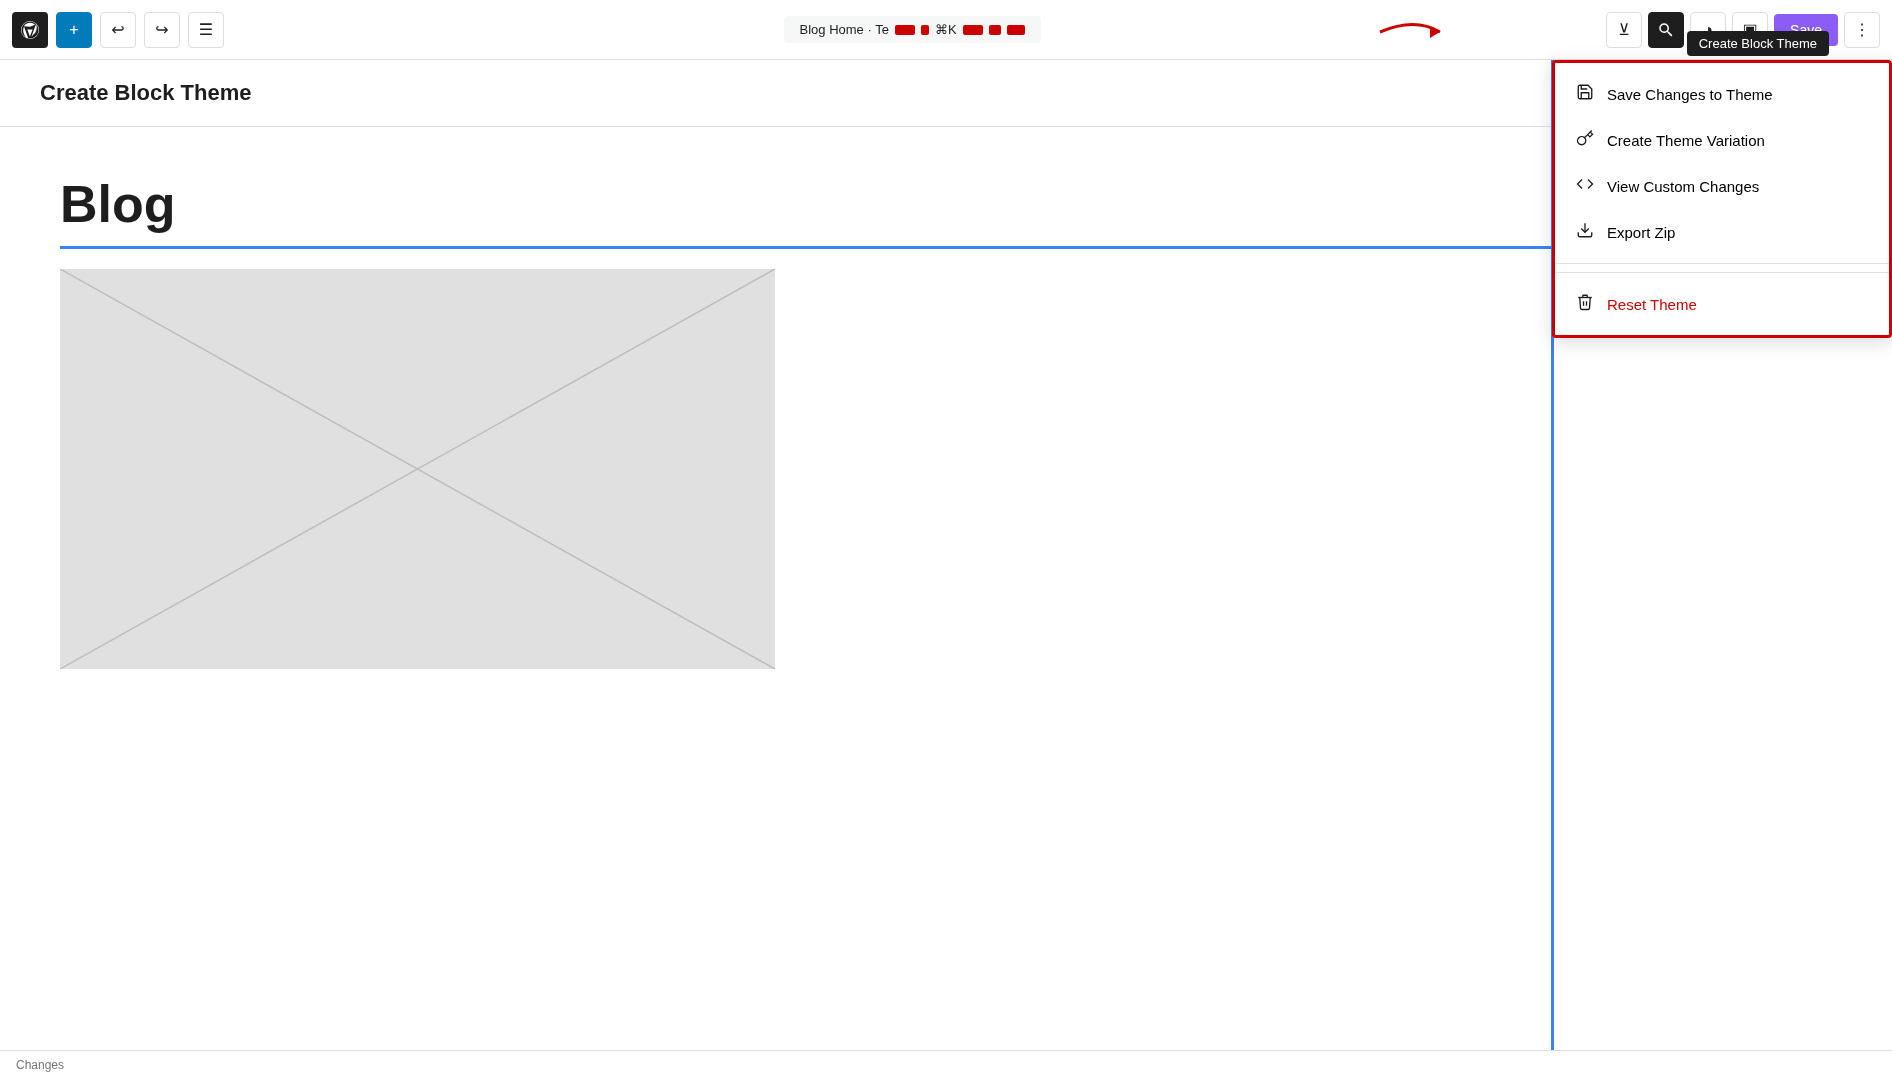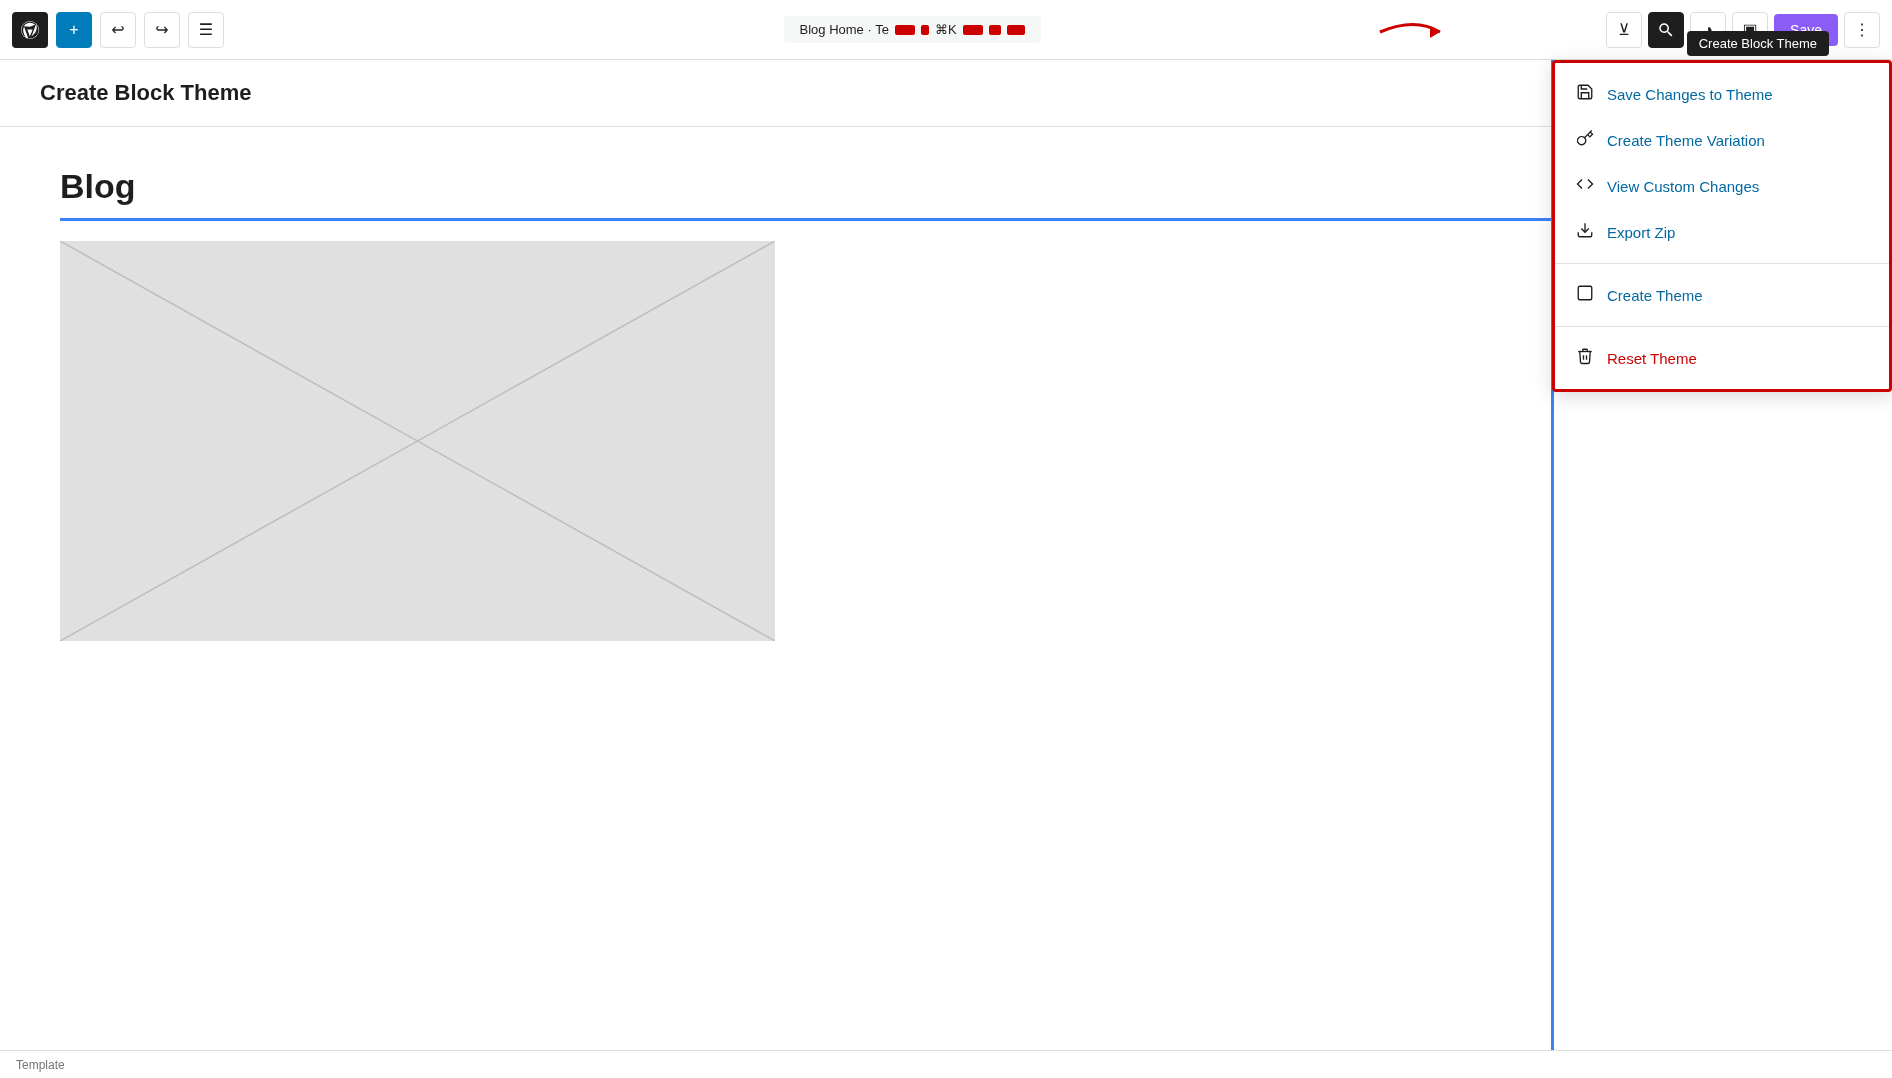--- a/index.html
+++ b/index.html
@@ -117,24 +117,25 @@
     }
     .sample-page-link {
       font-size: 15px;
       color: #1e1e1e;
       text-decoration: none;
     }
     .blog-content {
       padding: 40px 60px;
     }
     .blog-heading {
-      font-size: 34px;
+      font-size: 52px;
       font-weight: 700;
       color: #1e1e1e;
       margin-bottom: 0;
+      margin-top: 7px;
     }
     .blue-line {
       width: 100%;
       height: 3px;
       background: #3b82f6;
       margin: 12px 0;
     }
     .placeholder-image {
       width: 715px;
       height: 400px;
@@ -172,21 +173,21 @@
       font-size: 13px;
       white-space: nowrap;
     }
     .menu-item {
       display: flex;
       align-items: center;
       gap: 12px;
       padding: 12px 20px;
       cursor: pointer;
       font-size: 15px;
-      color: #0369a1;
+      color: #000000;
       transition: background 0.1s;
     }
     .menu-icon {
       font-size: 16px;
       width: 20px;
       text-align: center;
       flex-shrink: 0;
     }
     .menu-divider {
       height: 1px;
@@ -322,28 +323,20 @@
           <polyline points="7 10 12 15 17 10"></polyline>
           <line x1="12" y1="15" x2="12" y2="3"></line>
         </svg>
       </span>
       <span>Export Zip</span>
     </div>
 
     <div class="menu-divider"></div>
 
 
-    <div class="menu-item">
-      <span class="menu-icon">
-        <svg width="18" height="18" viewBox="0 0 24 24" fill="none" stroke="#1e1e1e" stroke-width="1.8">
-          <rect x="3" y="3" width="18" height="18" rx="2" ry="2"></rect>
-        </svg>
-      </span>
-      <span>Create Theme</span>
-    </div>
 
     <div class="menu-divider"></div>
 
     <div class="menu-item danger">
       <span class="menu-icon">
         <svg width="18" height="18" viewBox="0 0 24 24" fill="none" stroke="#1e1e1e" stroke-width="1.8">
           <polyline points="3 6 5 6 21 6"></polyline>
           <path d="M19 6l-1 14a2 2 0 01-2 2H8a2 2 0 01-2-2L5 6"></path>
           <path d="M10 11v6"></path>
           <path d="M14 11v6"></path>
@@ -351,14 +344,14 @@
         </svg>
       </span>
       <span>Reset Theme</span>
     </div>
 
   </div>
 
 </div>
 
 <div class="status-bar">
-  <span>Template</span>
+  <span>Changes</span>
 </div>
 
 </body></html>

